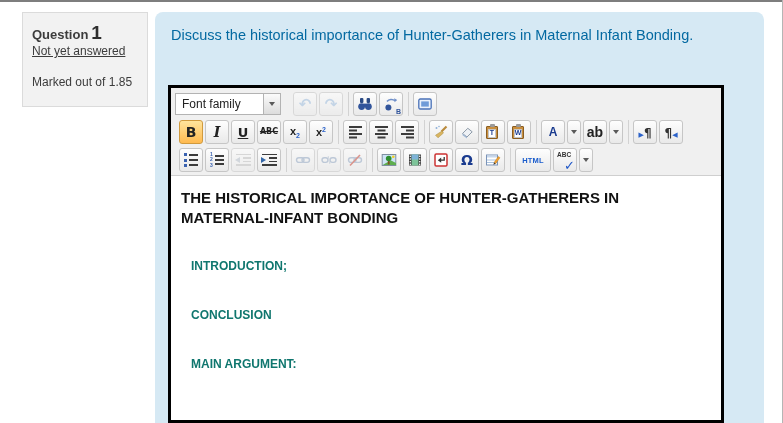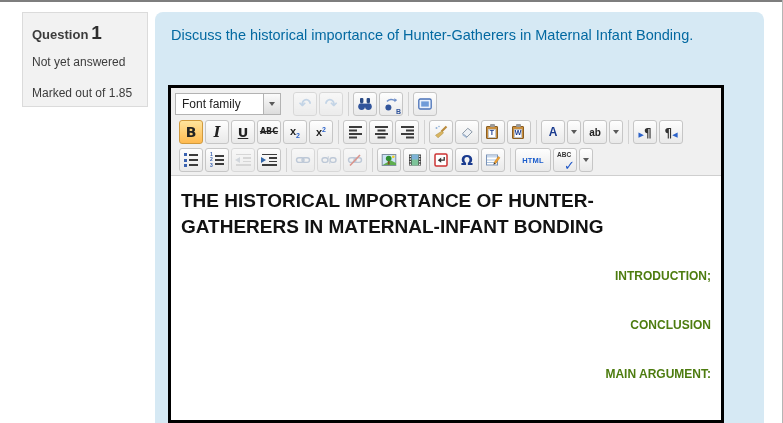--- a/index.html
+++ b/index.html
@@ -7,21 +7,21 @@
               font-family:"Liberation Sans",sans-serif; }
   .screen { position:relative; width:783px; height:423px; background:#fff; overflow:hidden; }
   .top-line { position:absolute; left:0; top:0; width:783px; height:2px; background:#7e7e7e; }
   .right-line { position:absolute; right:0; top:0; width:1px; height:423px; background:#b5b5b5; }
 
   
   .qinfo { position:absolute; left:22px; top:12px; width:126px; height:95px;
            background:#f2f2f2; border:1px solid #dbdbdb; border-radius:0; padding:9px 9px; }
   .qinfo .qlabel { font-size:13px; font-weight:bold; color:#3c3c3c; }
   .qinfo .qnum { font-size:19px; font-weight:bold; color:#2e2e2e; margin-left:3px; }
-  .qinfo .qstatus { margin-top:11px; font-size:12px; color:#3c3c3c; }
+  .qinfo .qstatus { font-size:12px; color:#3c3c3c;text-decoration:underline; }
   .qinfo .qmarks { margin-top:17px; font-size:12px; color:#3c3c3c; }
 
   
   .qpanel { position:absolute; left:155px; top:12px; width:609px; height:411px;
             background:#d6e9f4; border-radius:8px 8px 0 0; }
   .qtext { position:absolute; left:16px; top:12px; max-width:530px;
            font-size:14.5px; line-height:1.58; color:#0369a1; }
 
   
   .editor { position:absolute; left:13px; top:73px; width:556px; height:338px;
@@ -53,21 +53,21 @@
   .g-italic { font-size:14px; font-weight:bold; font-style:italic;
               font-family:"DejaVu Serif",serif; color:#222; }
   .g-under { font-size:13px; font-weight:bold; text-decoration:underline; color:#222; }
   .g-strike { font-size:8px; font-weight:bold; text-decoration:line-through; color:#222; }
   .subsup { font-size:11px; font-weight:bold; color:#222; }
   .subsup .sm { font-size:7px; color:#2b62c9; font-weight:bold; }
   .subsup .lo { vertical-align:-3px; } .subsup .hi { vertical-align:4px; }
   .g-undo { font-size:15px; color:#9fbedf; font-weight:bold; }
   .g-fore { font-size:12px; font-weight:bold; color:#1a3b8f; display:block; text-align:center; }
   .fore-bar { width:12px; height:3px; background:#a83a32; margin:0 auto; }
-  .g-back { font-size:10px; font-weight:bold; color:#222; display:block; text-align:center; }
+  .g-back { font-size:14px; font-weight:bold; color:#222; display:block; text-align:center; }
   .back-bar { width:12px; height:3.5px; background:#f2d200; margin:0 auto; }
   .g-dir-tri { font-size:7px; color:#2b62c9; }
   .g-pilcrow { font-size:12px; font-weight:bold; color:#333; }
   .g-omega { font-size:14px; font-weight:bold; color:#1a3b8f; }
   .g-html { font-size:7.5px; font-weight:bold; color:#1a5ccc; letter-spacing:.2px; }
   .spellwrap { position:relative; width:18px; height:18px; }
   .g-spell { position:absolute; top:0; left:1px; font-size:6.5px; font-weight:bold; color:#333; }
   .g-check { position:absolute; right:-1px; bottom:-3px; font-size:13px; font-weight:bold; color:#1d56c8; }
 
   .listicon { display:flex; flex-direction:column; justify-content:center; }
@@ -94,23 +94,23 @@
                 background:#9a9a9a; border-radius:1px; }
   .clip .cpage { position:absolute; left:2px; top:4.5px; width:8px; height:9px;
                  background:#fff; border:1px solid #c5c5c5; }
   .clip .cletter { position:absolute; left:0; top:5px; width:12px; text-align:center;
                    font-size:7px; font-weight:bold; color:#1a3b8f; }
   .g-replb { position:absolute; right:1px; bottom:0; font-size:7px; font-weight:bold; color:#31549b; }
 
   
   .canvas { flex:1; background:#fff; border-top:1px solid #cfcfcf; overflow:hidden;
             padding:10px 10px 0 10px; }
-  .canvas h4 { font-size:19px; font-weight:bold; color:#121212; line-height:1.35;
+  .canvas h4 { font-size:15px; font-weight:bold; color:#121212; line-height:1.35;
                max-width:450px; margin:2px 0 30px 0; }
-  .canvas p { font-size:12px; font-weight:bold; color:#4d7c0f; margin:0 0 35px 10px;text-align:right; }
+  .canvas p { font-size:12px; font-weight:bold; color:#0f766e; margin:0 0 35px 10px; }
 </style>
 </head>
 <body>
 
 <div class="screen">
   <div class="top-line"></div>
   <div class="right-line"></div>
 
   <div class="qinfo">
     <div>

